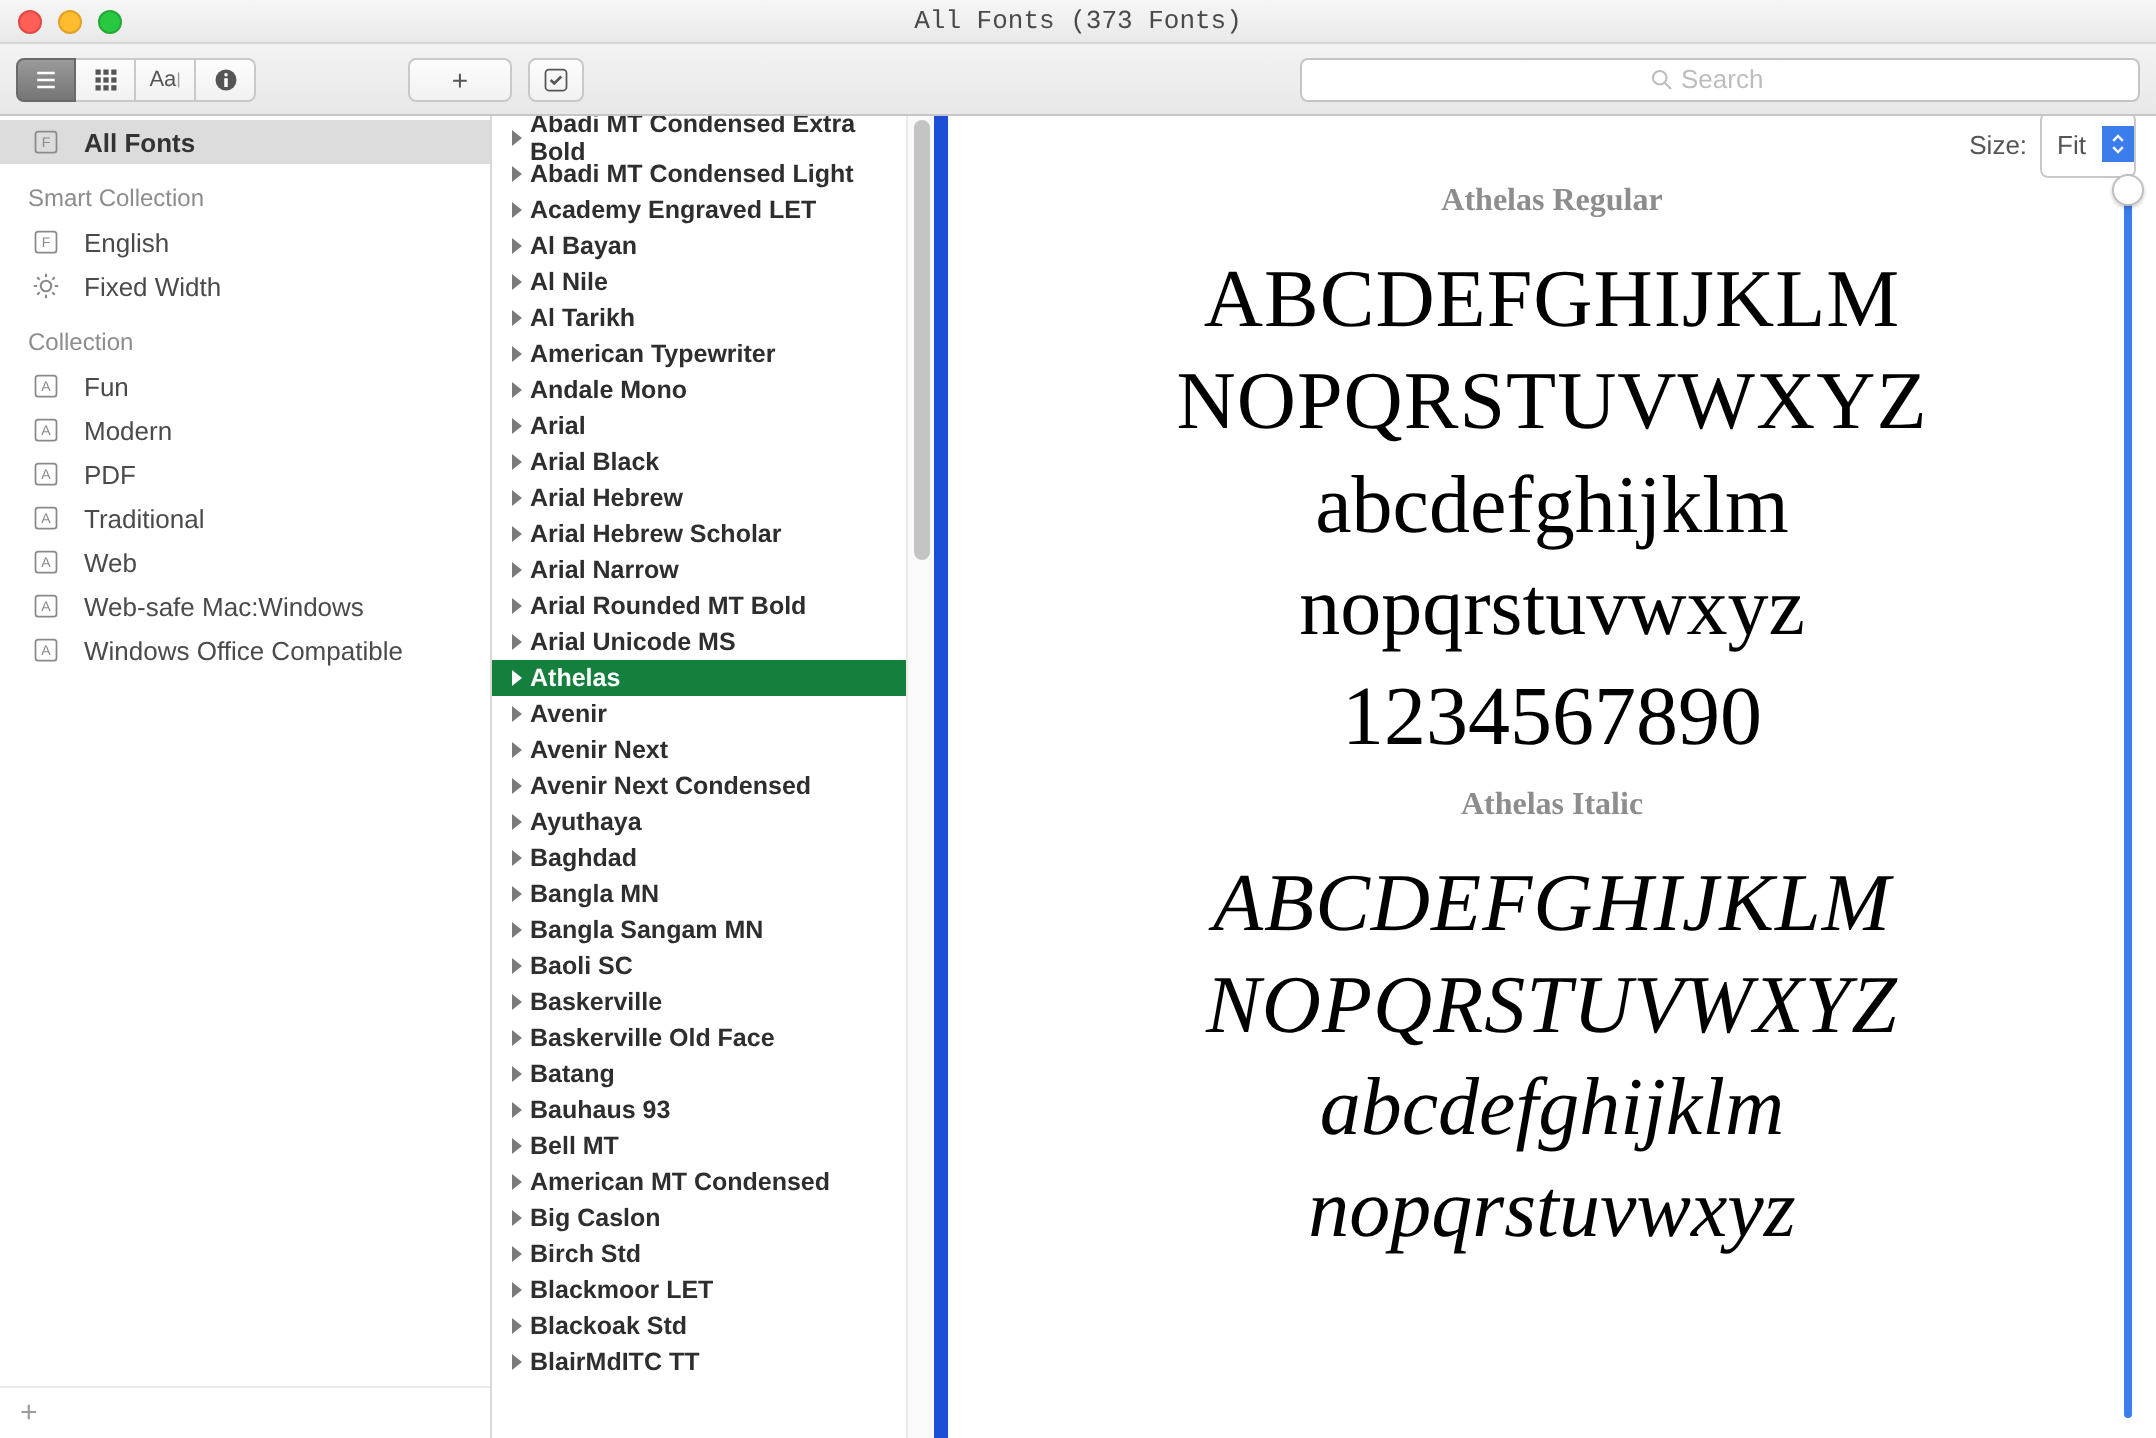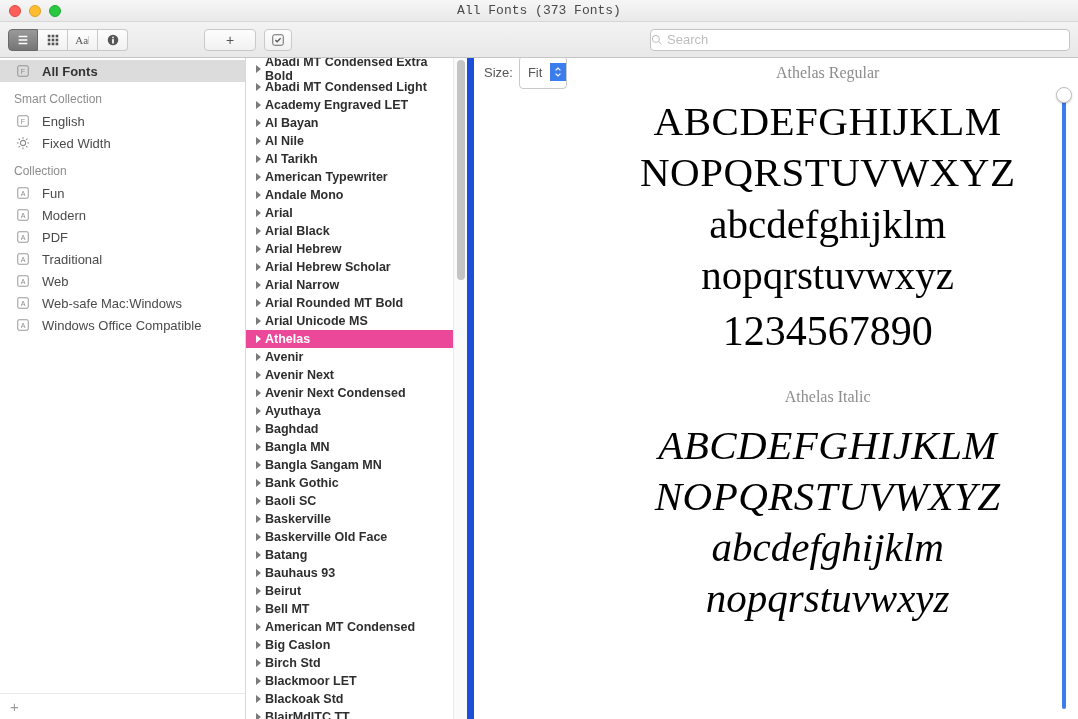--- a/index.html
+++ b/index.html
@@ -34,21 +34,21 @@
     
     .toolbar {
       height: 36px;
       background: linear-gradient(#f3f3f3,#e8e8e8);
       border-bottom: 1px solid #c6c6c6;
       display: flex;
       align-items: center;
       padding: 0 8px;
       gap: 8px;
     }
-    .seg { display: flex; font-family: Liberation Serif, serif; }
+    .seg { display: flex; }
     .seg-btn {
       height: 22px; width: 30px;
       background: linear-gradient(#fdfdfd,#f1f1f1);
       border: 1px solid #c9c9c9;
       display: flex; align-items: center; justify-content: center;
       color: #555;
       cursor: pointer;
     }
     .seg-btn + .seg-btn { border-left: none; }
     .seg-btn:first-child { border-radius: 4px 0 0 4px; }
@@ -68,21 +68,21 @@
       color: #555; cursor: pointer;
     }
     .add-btn { width: 52px; }
     .check-btn { width: 28px; }
     .search {
       flex: 0 0 420px;
       height: 22px;
       border: 1px solid #c4c4c4;
       border-radius: 4px;
       background: #fff;
-      display: flex; align-items: center; 
+      display: flex; align-items: center; justify-content: center;
       gap: 4px;
       color: #a6a6a6;
     }
     .search input {
       border: none; outline: none;
       font-size: 13px; color: #333;
       width: 55px;
       background: transparent;
     }
     .search input::placeholder { color: #bdbdbd; }
@@ -143,21 +143,21 @@
     }
     .fontrow {
       display: flex; align-items: center;
       height: 18px;
       padding-left: 10px;
       gap: 4px;
       cursor: pointer;
       font-size: 12.5px;
       color: #2e2e2e;
     }
-    .fontrow.selected { background: #ec4899; color: #fff; }
+    .fontrow.selected { background: #15803d; color: #fff; }
     .fontrow .tri {
       width: 0; height: 0;
       border-top: 4px solid transparent;
       border-bottom: 4px solid transparent;
       border-left: 5px solid #7a7a7a;
     }
     .fontrow.selected .tri { border-left-color: #fff; }
     .scrolltrack {
       width: 14px;
       background: #fafafa;
@@ -168,21 +168,21 @@
       position: absolute;
       left: 3px; width: 8px;
       top: 2px; height: 220px;
       background: #c4c4c4;
       border-radius: 4px;
     }
 
     
     .preview-col {
       flex: 1;
-      display: flex; flex-direction: row;
+      display: flex; flex-direction: column;
       overflow: hidden;
       position: relative;
     }
     .preview-header {
       height: 28px;
       display: flex; align-items: center;
       justify-content: flex-end;
       padding: 0 10px;
       gap: 6px;
       font-size: 13px;
@@ -206,29 +206,29 @@
     .preview-body {
       flex: 1;
       overflow: hidden;
       text-align: center;
       padding: 0 12px;
       color: #000;
     }
     .sample-title {
       color: #8d8d8d;
       font-size: 16px;
-      font-weight: 400;
+      font-weight: 700;
       margin: 6px 0 14px;
       font-family: Georgia, serif;
     }
     .sample-line { font-family: Georgia, "Times New Roman", serif; line-height: 1.25; }
     .s-upper { font-size: 41px; letter-spacing: .5px; }
     .s-lower { font-size: 41px; }
     .s-num { font-size: 42px; margin-top: 4px; }
-    .sample2 { margin-top: 30px; }
+    .sample2 { margin-top: 8px; }
     .sample2 .sample-line { font-style: italic; }
     .slider-vtrack {
       position: absolute;
       right: 12px; top: 32px; bottom: 10px;
       width: 4px;
       background: #3b7ded;
       border-radius: 2px;
     }
     .slider-handle {
       position: absolute;
@@ -502,45 +502,37 @@
           <div class="fontrow">
             <span class="tri"></span>
             <span>Bangla MN</span>
           </div>
           <div class="fontrow">
             <span class="tri"></span>
             <span>Bangla Sangam MN</span>
           </div>
           <div class="fontrow">
             <span class="tri"></span>
-            <span>Bank Gothic</span>
-          </div>
-          <div class="fontrow">
-            <span class="tri"></span>
             <span>Baoli SC</span>
           </div>
           <div class="fontrow">
             <span class="tri"></span>
             <span>Baskerville</span>
           </div>
           <div class="fontrow">
             <span class="tri"></span>
             <span>Baskerville Old Face</span>
           </div>
           <div class="fontrow">
             <span class="tri"></span>
             <span>Batang</span>
           </div>
           <div class="fontrow">
             <span class="tri"></span>
             <span>Bauhaus 93</span>
-          </div>
-          <div class="fontrow">
-            <span class="tri"></span>
-            <span>Beirut</span>
           </div>
           <div class="fontrow">
             <span class="tri"></span>
             <span>Bell MT</span>
           </div>
           <div class="fontrow">
             <span class="tri"></span>
             <span>American MT Condensed</span>
           </div>
           <div class="fontrow">

